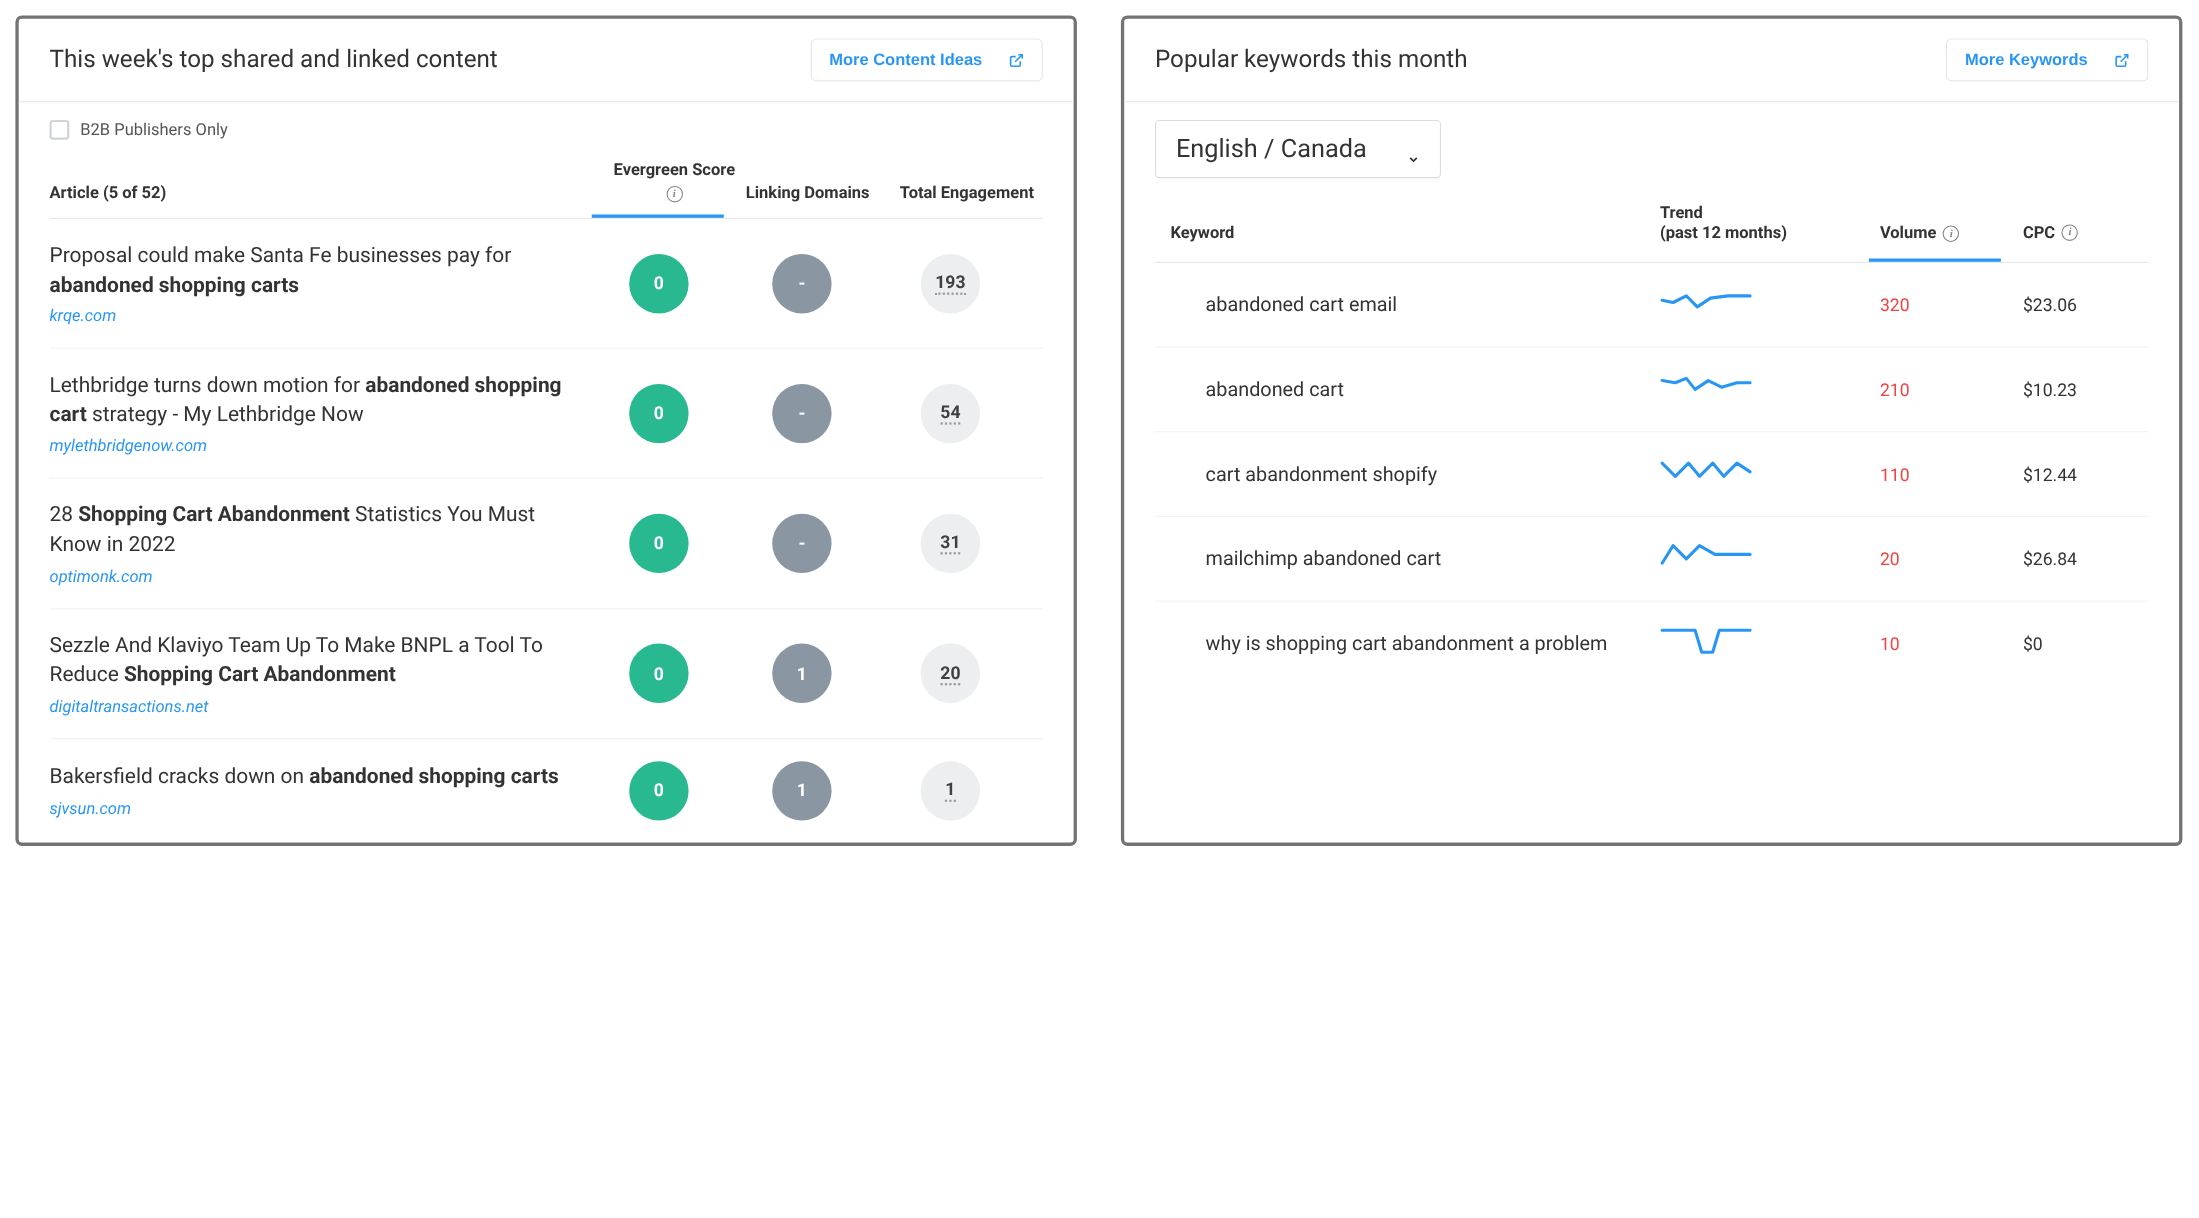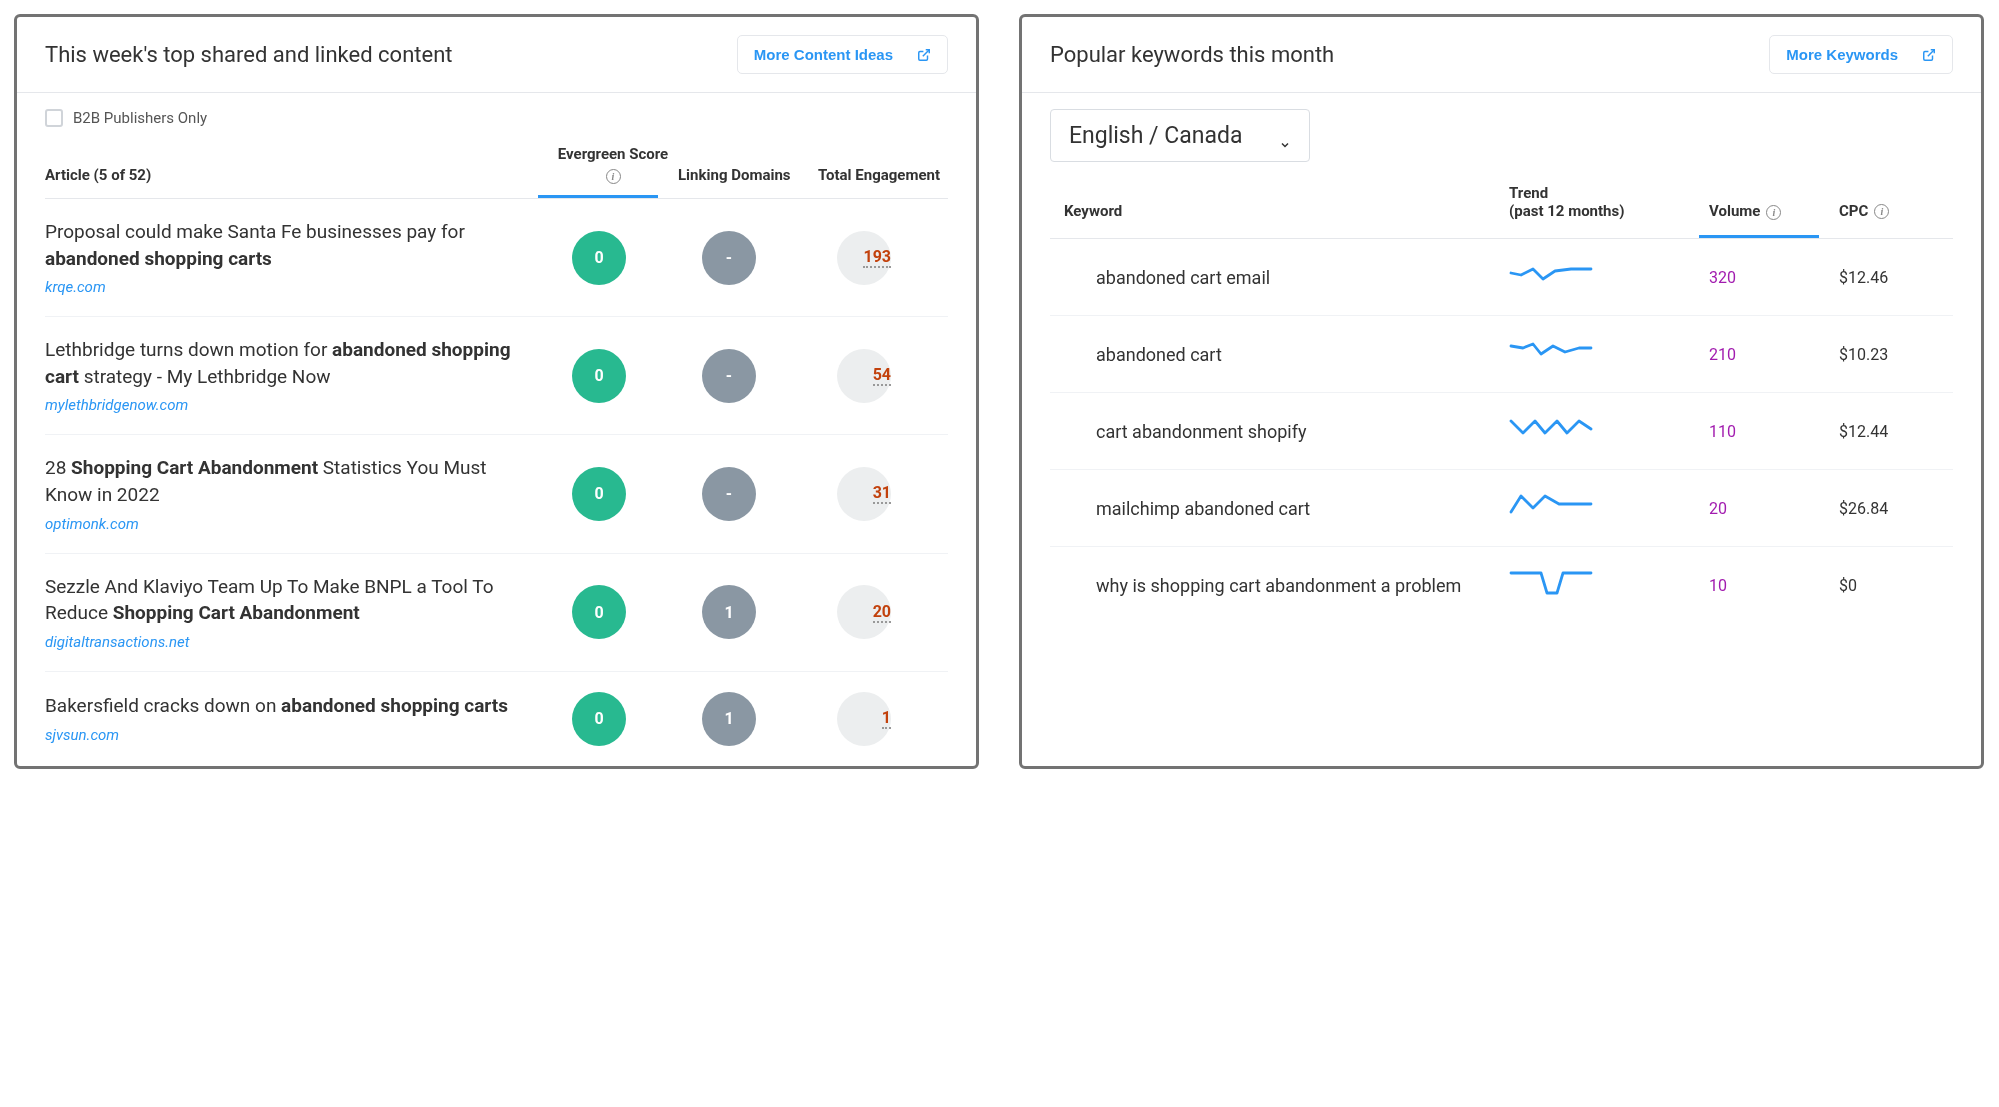--- a/index.html
+++ b/index.html
@@ -145,22 +145,21 @@
       align-items: center;
       justify-content: center;
       color: #fff;
       font-weight: 700;
       font-size: 16px;
     }
     .circ-green { background: #28b990; }
     .circ-gray { background: #8a97a3; }
     .circ-light {
       background: #eceeef;
-      color: #c2410c;
-      justify-content: flex-end;
+      color: #404040;
     }
     .underline-dotted { border-bottom: 2px dotted #999; }
     .te-cell { width: 140px; display:flex; justify-content:center; padding-right: 28px;}
 
     
     .lang-select {
       display: inline-flex;
       align-items: center;
       justify-content: space-between;
       border: 1px solid #d9dde2;
@@ -195,21 +194,21 @@
     }
     .kw-row:last-child { border-bottom: none; }
     .kw-text {
       flex: 1;
       font-size: 18px;
       color: #333;
       padding-left: 32px;
       cursor: pointer;
     }
     .kw-trend-cell { width: 200px; }
-    .kw-vol { width: 130px; font-size: 16px; color: #a21caf; }
+    .kw-vol { width: 130px; font-size: 16px; color: #ef4444; }
     .kw-cpc { width: 100px; font-size: 16px; color: #333; }
     .trend-svg { width: 90px; height: 28px; }
     .trend-svg polyline { fill: none; stroke: #2a96f4; stroke-width: 2.8; stroke-linejoin: round; stroke-linecap: round; }
 
     .vol-underline {
        position: absolute;
        left: -10px;
        bottom: -18px;
        width: 120px;
        height: 3px;
@@ -389,21 +388,21 @@
       </div>
       <div id="kw-rows">
           <div class="kw-row">
     <div class="kw-text">abandoned cart email</div>
     <div class="kw-trend-cell">
       <svg class="trend-svg" viewBox="0 0 86 28">
         <polyline points="0,12 10,14 22,8 32,18 44,10 60,8 80,8"></polyline>
       </svg>
     </div>
     <div class="kw-vol">320</div>
-    <div class="kw-cpc">$12.46</div>
+    <div class="kw-cpc">$23.06</div>
           </div>
           <div class="kw-row">
     <div class="kw-text">abandoned cart</div>
     <div class="kw-trend-cell">
       <svg class="trend-svg" viewBox="0 0 86 28">
         <polyline points="0,8 12,10 22,6 30,16 42,8 54,14 68,10 80,10"></polyline>
       </svg>
     </div>
     <div class="kw-vol">210</div>
     <div class="kw-cpc">$10.23</div>

